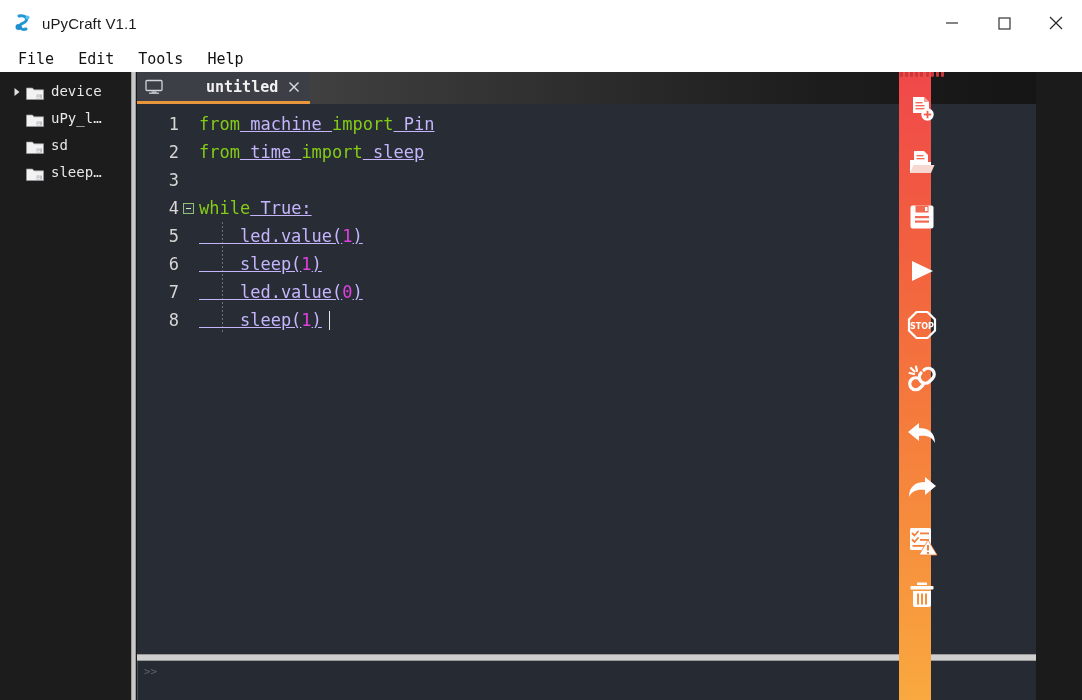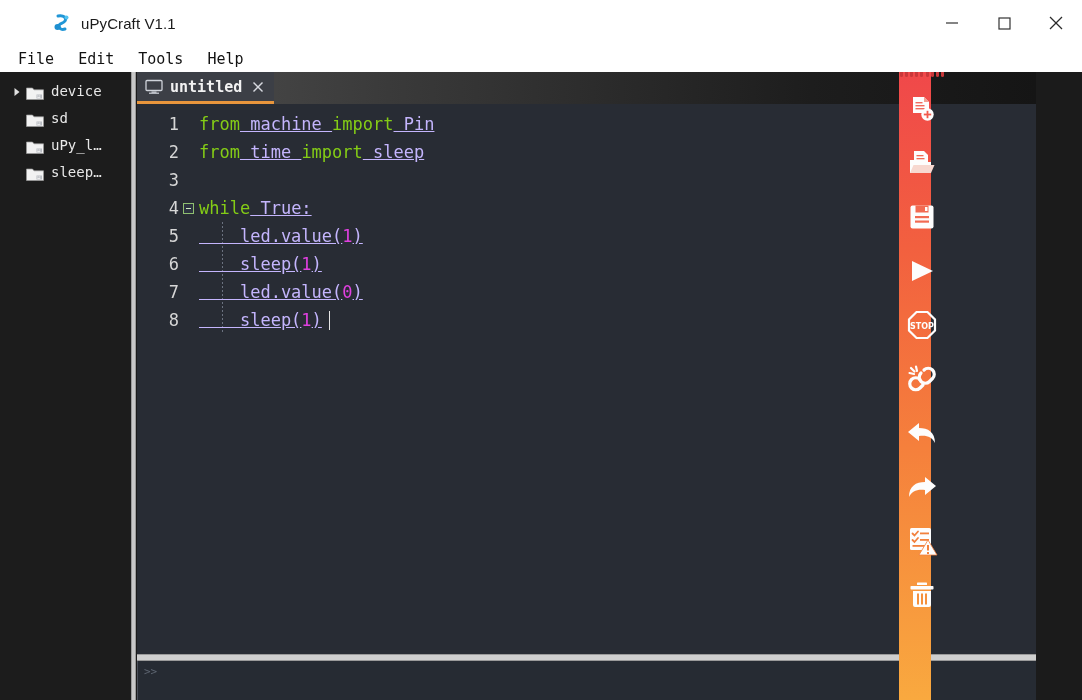--- a/index.html
+++ b/index.html
@@ -14,21 +14,21 @@
     position: relative;
     width: 1082px; height: 700px;
     background: #ffffff;
   }
 
   
   .titlebar {
     position: absolute; left: 0; top: 0;
     width: 1082px; height: 46px;
     background: #ffffff;
-    display: flex; align-items: center; padding-left: 39px;
+    display: flex; align-items: center;
   }
   .app-icon {
     margin-left: 12px; width: 22px; height: 22px;
     display: flex; align-items: center; justify-content: center;
   }
   .title-text {
     margin-left: 8px;
     font-family: "Liberation Sans", sans-serif;
     font-size: 15px; color: #1a1a1a;
     letter-spacing: 0.1px;
@@ -130,20 +130,21 @@
   .tab-icon {
     width: 18px; height: 16px; margin-right: 7px;
     display: block;
   }
   .tab-label {
     font-family: "DejaVu Sans Mono", monospace;
     font-weight: bold;
     font-size: 15px; color: #f2f2f2;
     line-height: 30px;
     white-space: pre;
+    margin-left: 36px;
   }
   .tab-close {
     margin-left: 8px; width: 16px; height: 16px;
     display: flex; align-items: center; justify-content: center;
   }
 
   .code-area {
     position: relative;
     width: 899px; height: 586px;
     background: #282c34;
@@ -311,36 +312,36 @@
               <path d="M2.5 1 L7.5 5 L2.5 9 Z" fill="#e0e0e0"></path>
             </svg>
           </span>
           <span class="folder-icon"><svg width="18" height="14" viewBox="0 0 18 14">
               <path d="M0.5 2 h6 l1.5 1.8 h9.5 v9.7 h-17 z" fill="#f2f2f2" stroke="#9a9a9a" stroke-width="0.7"></path>
               <rect x="10.5" y="8.5" width="5.5" height="4" fill="#b9bcc2"></rect>
               <rect x="11.3" y="9.4" width="1.1" height="1.1" fill="#f2f2f2"></rect>
               <rect x="13.2" y="9.4" width="1.1" height="1.1" fill="#f2f2f2"></rect>
               <rect x="11.3" y="11.1" width="3" height="0.9" fill="#f2f2f2"></rect>
             </svg></span>
-          <span class="tree-label">sd</span>
+          <span class="tree-label">uPy_l…</span>
         </div>
         <div class="tree-row">
           <span class="tw-arrow empty">
             <svg width="10" height="10" viewBox="0 0 10 10">
               <path d="M2.5 1 L7.5 5 L2.5 9 Z" fill="#e0e0e0"></path>
             </svg>
           </span>
           <span class="folder-icon"><svg width="18" height="14" viewBox="0 0 18 14">
               <path d="M0.5 2 h6 l1.5 1.8 h9.5 v9.7 h-17 z" fill="#f2f2f2" stroke="#9a9a9a" stroke-width="0.7"></path>
               <rect x="10.5" y="8.5" width="5.5" height="4" fill="#b9bcc2"></rect>
               <rect x="11.3" y="9.4" width="1.1" height="1.1" fill="#f2f2f2"></rect>
               <rect x="13.2" y="9.4" width="1.1" height="1.1" fill="#f2f2f2"></rect>
               <rect x="11.3" y="11.1" width="3" height="0.9" fill="#f2f2f2"></rect>
             </svg></span>
-          <span class="tree-label">uPy_l…</span>
+          <span class="tree-label">sd</span>
         </div>
         <div class="tree-row">
           <span class="tw-arrow empty">
             <svg width="10" height="10" viewBox="0 0 10 10">
               <path d="M2.5 1 L7.5 5 L2.5 9 Z" fill="#e0e0e0"></path>
             </svg>
           </span>
           <span class="folder-icon"><svg width="18" height="14" viewBox="0 0 18 14">
               <path d="M0.5 2 h6 l1.5 1.8 h9.5 v9.7 h-17 z" fill="#f2f2f2" stroke="#9a9a9a" stroke-width="0.7"></path>
               <rect x="10.5" y="8.5" width="5.5" height="4" fill="#b9bcc2"></rect>

